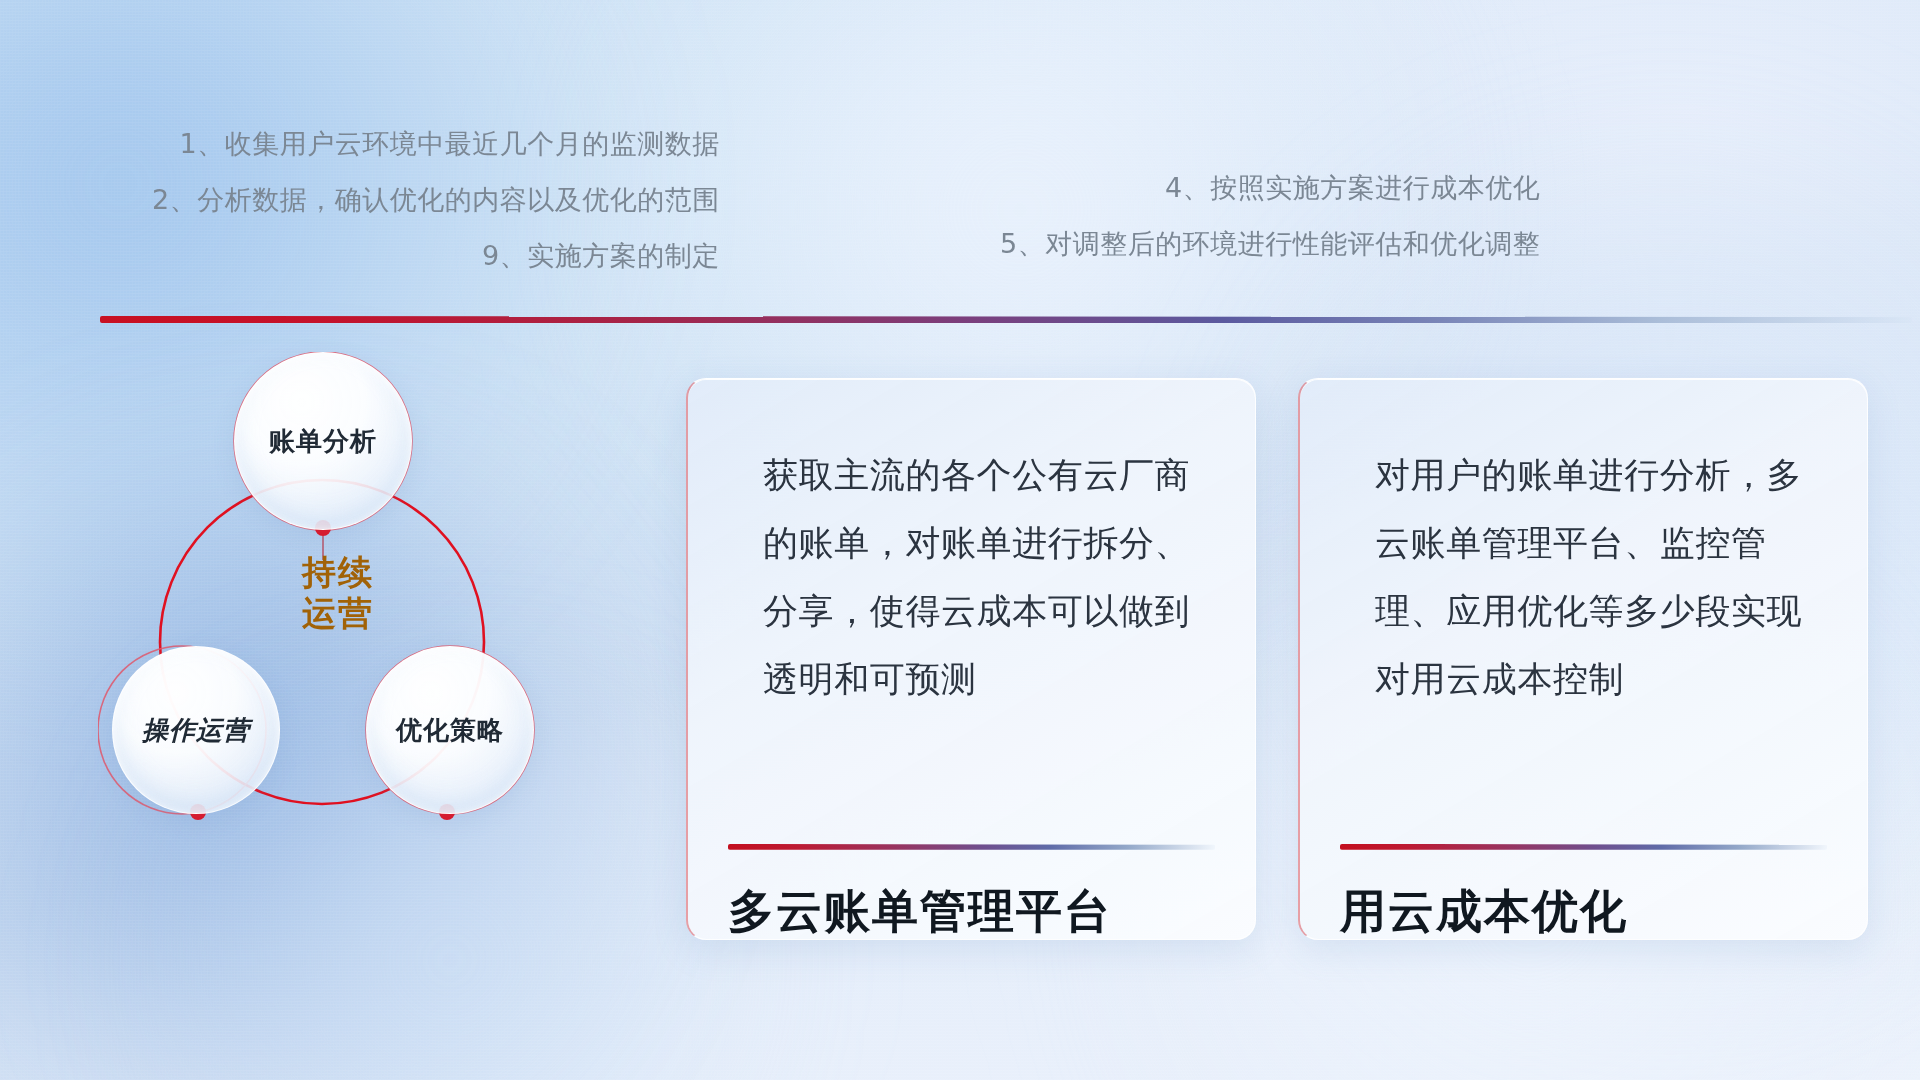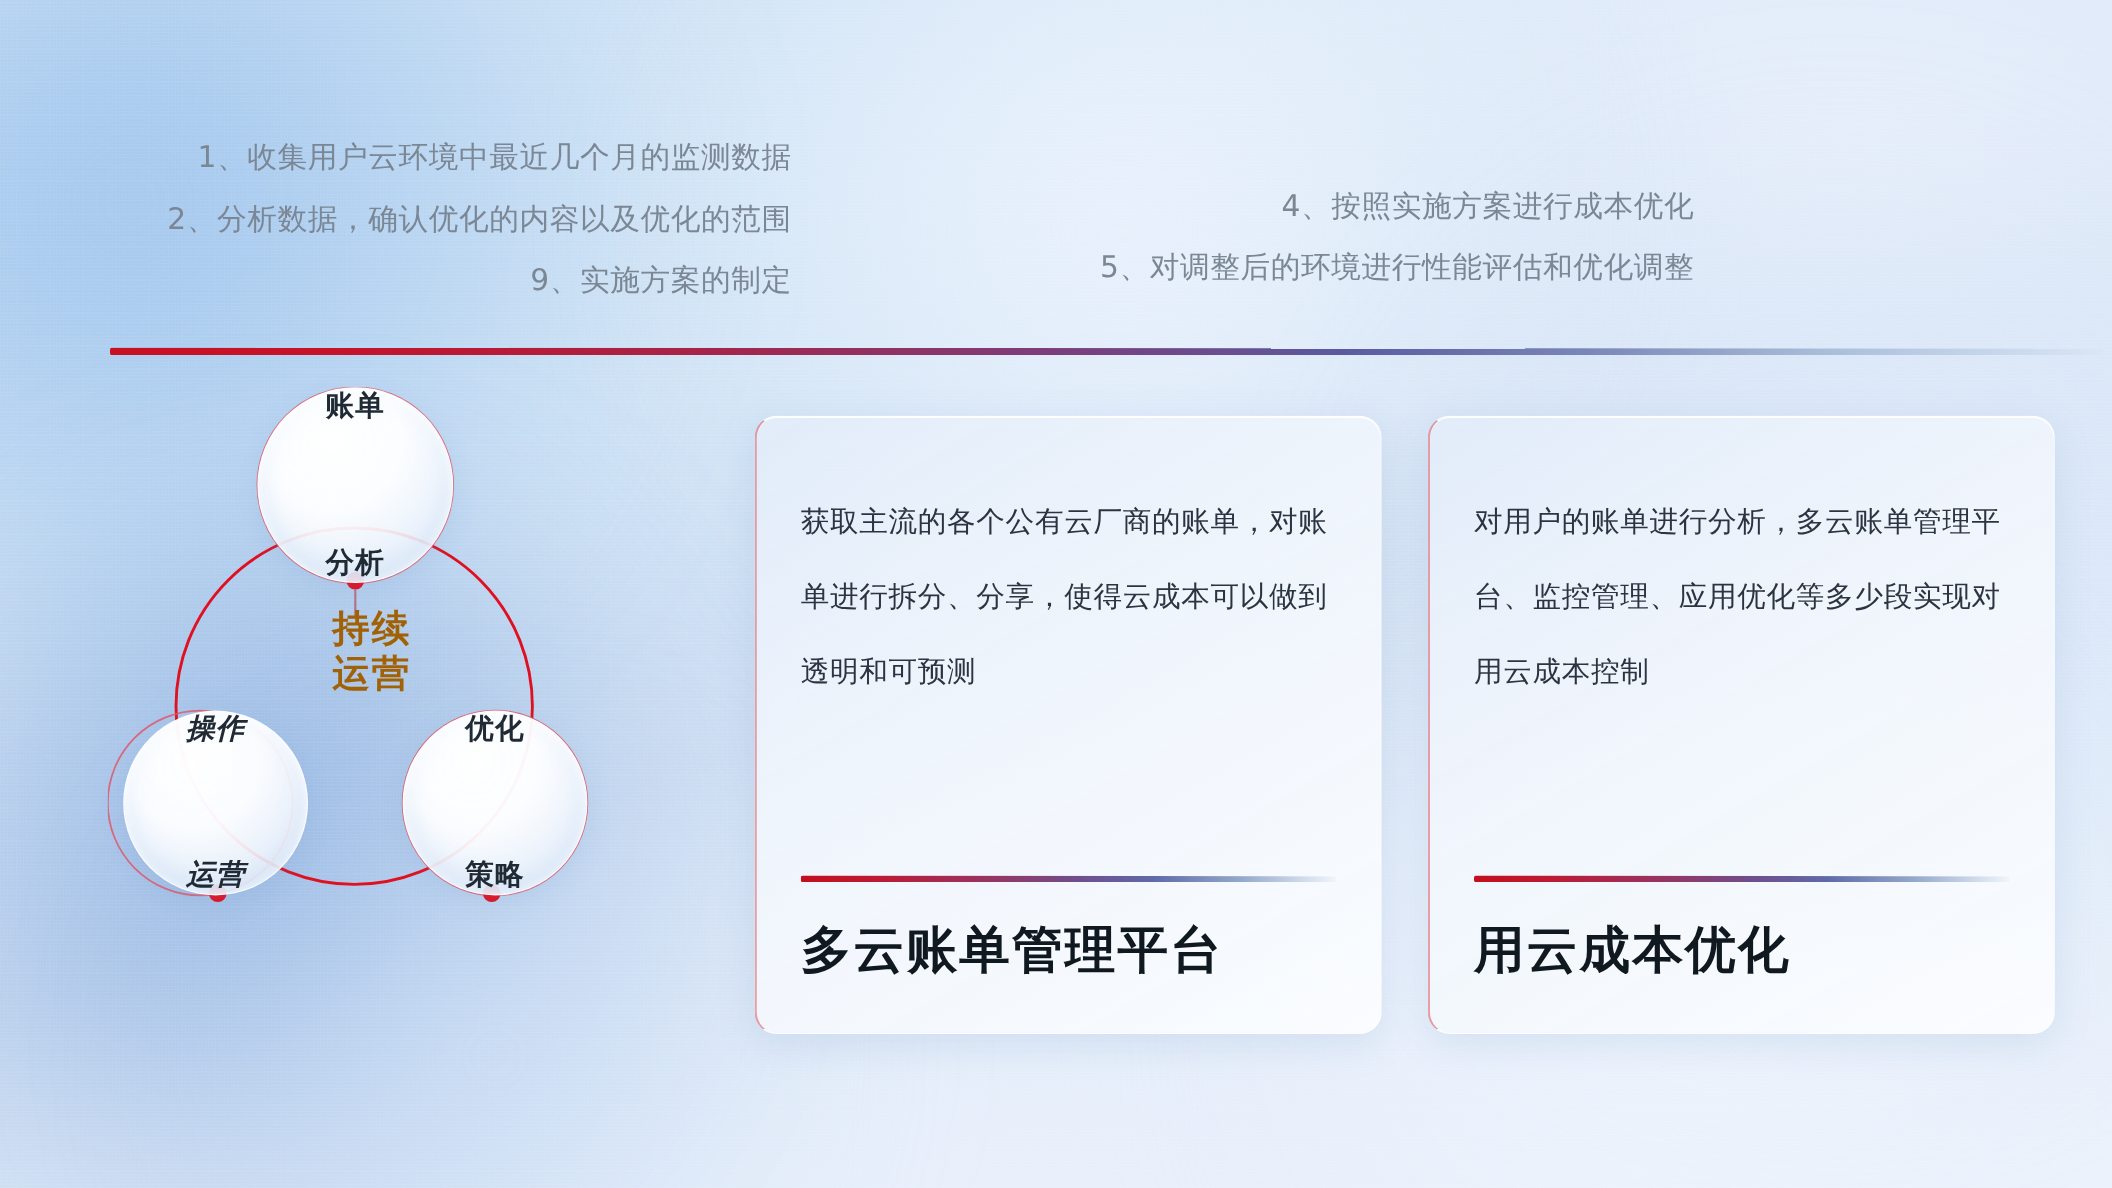--- a/index.html
+++ b/index.html
@@ -74,22 +74,22 @@
   #venn svg { position:absolute; inset:0; }
   .bubble {
     position:absolute;
     border-radius:50%;
     background:
       radial-gradient(circle at 38% 28%, rgba(255,255,255,.99) 0%, rgba(253,254,255,.96) 38%, rgba(238,244,252,.88) 72%, rgba(228,238,250,.80) 100%);
     box-shadow: inset 0 2px 10px rgba(255,255,255,.95),
                 inset 0 -10px 22px rgba(190,212,238,.38),
                 0 6px 22px rgba(110,150,200,.16);
     border:1px solid rgba(255,255,255,.85);
-    display:flex; flex-direction:column;
-    align-items:center; justify-content:space-between;
+    display:flex; flex-direction:row;
+    align-items:center; justify-content:center;
     text-align:center;
   }
   .bubble span {
     display:block;
     font-size:26px;
     font-weight:700;
     color:#202a35;
     line-height:1.26;
     letter-spacing:1px;
     font-family:"DejaVu Sans","Liberation Sans",sans-serif;
@@ -116,45 +116,45 @@
     background:linear-gradient(150deg, rgba(226,236,249,.92) 0%, rgba(240,245,252,.95) 40%, rgba(250,252,255,.97) 100%);
     border:1px solid rgba(255,255,255,.9);
     border-left:2px solid rgba(214,80,90,.55);
     box-shadow:0 10px 34px rgba(100,140,190,.16), inset 0 1px 0 rgba(255,255,255,.9);
     padding:62px 40px 0 40px;
     display:flex; flex-direction:column;
   }
   #card-1 { left:686px; }
   #card-2 { left:1298px; }
   .card-body {
-    font-size:26px;
+    font-size:35px;
     line-height:68px;
     color:#2b3440;
     letter-spacing:.6px;
     flex:0 0 auto;
     font-family:"DejaVu Sans","Liberation Sans",sans-serif;
+    margin-left:35px;
   }
   .card-divider {
     margin-top:auto;
     height:6px; width:100%;
     background:linear-gradient(90deg,
       #c30f1f 0%, #bd1a33 14%, #99335f 34%,
       #6f4e8d 52%, #5f6ba8 66%, #93a8c9 82%,
       rgba(215,228,243,.2) 100%);
     clip-path:polygon(0 0, 100% 16%, 100% 100%, 0 100%);
     border-radius:2px;
   }
   .card-title {
     padding:34px 0 0 0;
     font-size:46px;
     font-weight:900;
     color:#101820;
     letter-spacing:2px;
     line-height:1.2;
-    margin-bottom:48px;
     font-family:"DejaVu Sans","Liberation Sans",sans-serif;
   }
 </style>
 </head>
 <body>
 
 <div id="bg">
   <div class="bg-base"></div>
   <div class="bg-blob blob-a"></div>
   <div class="bg-blob blob-b"></div>

